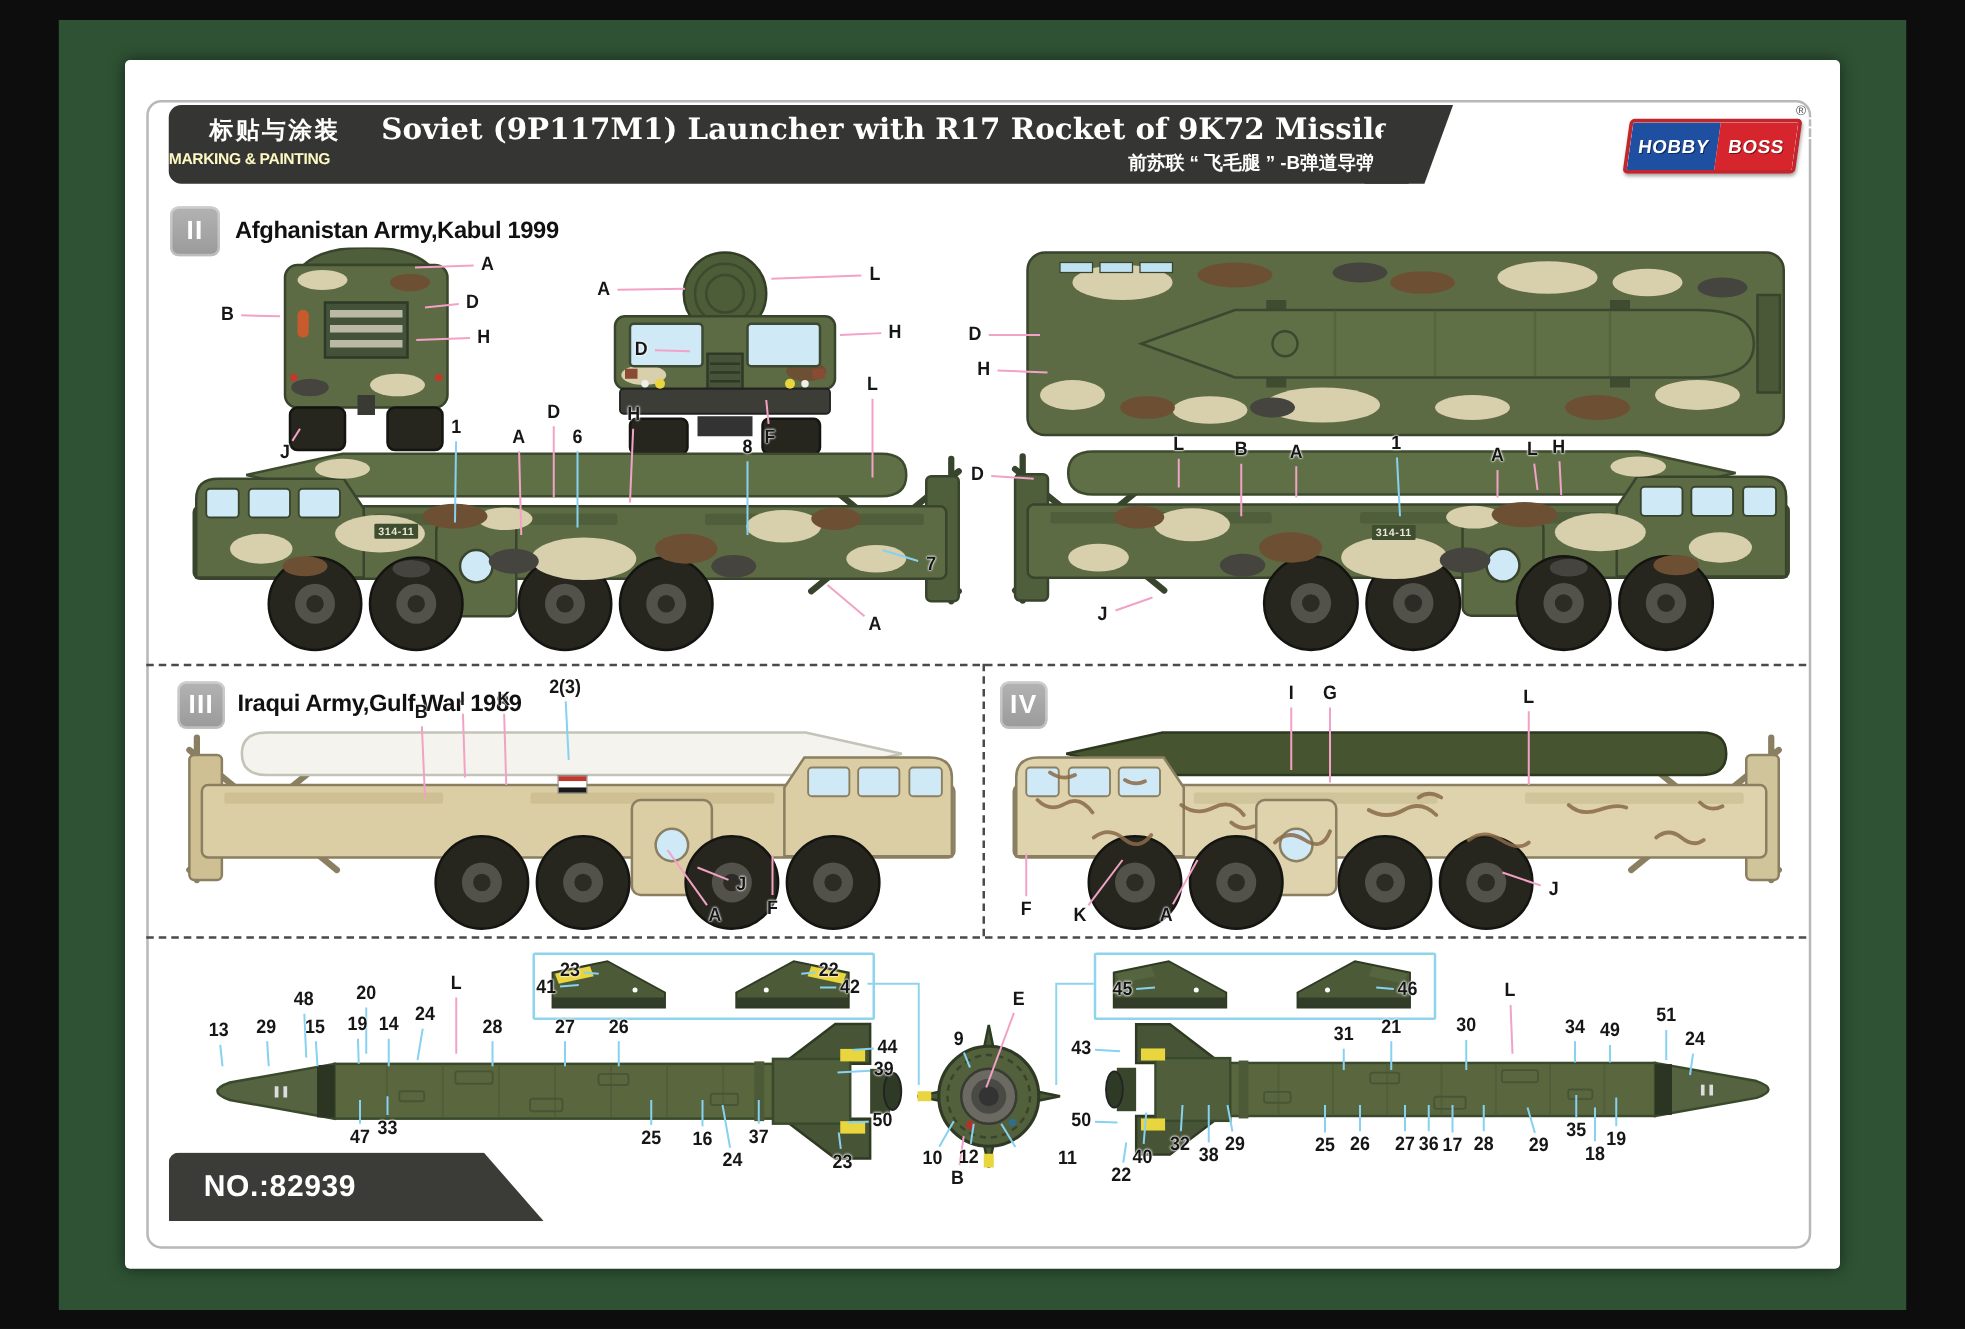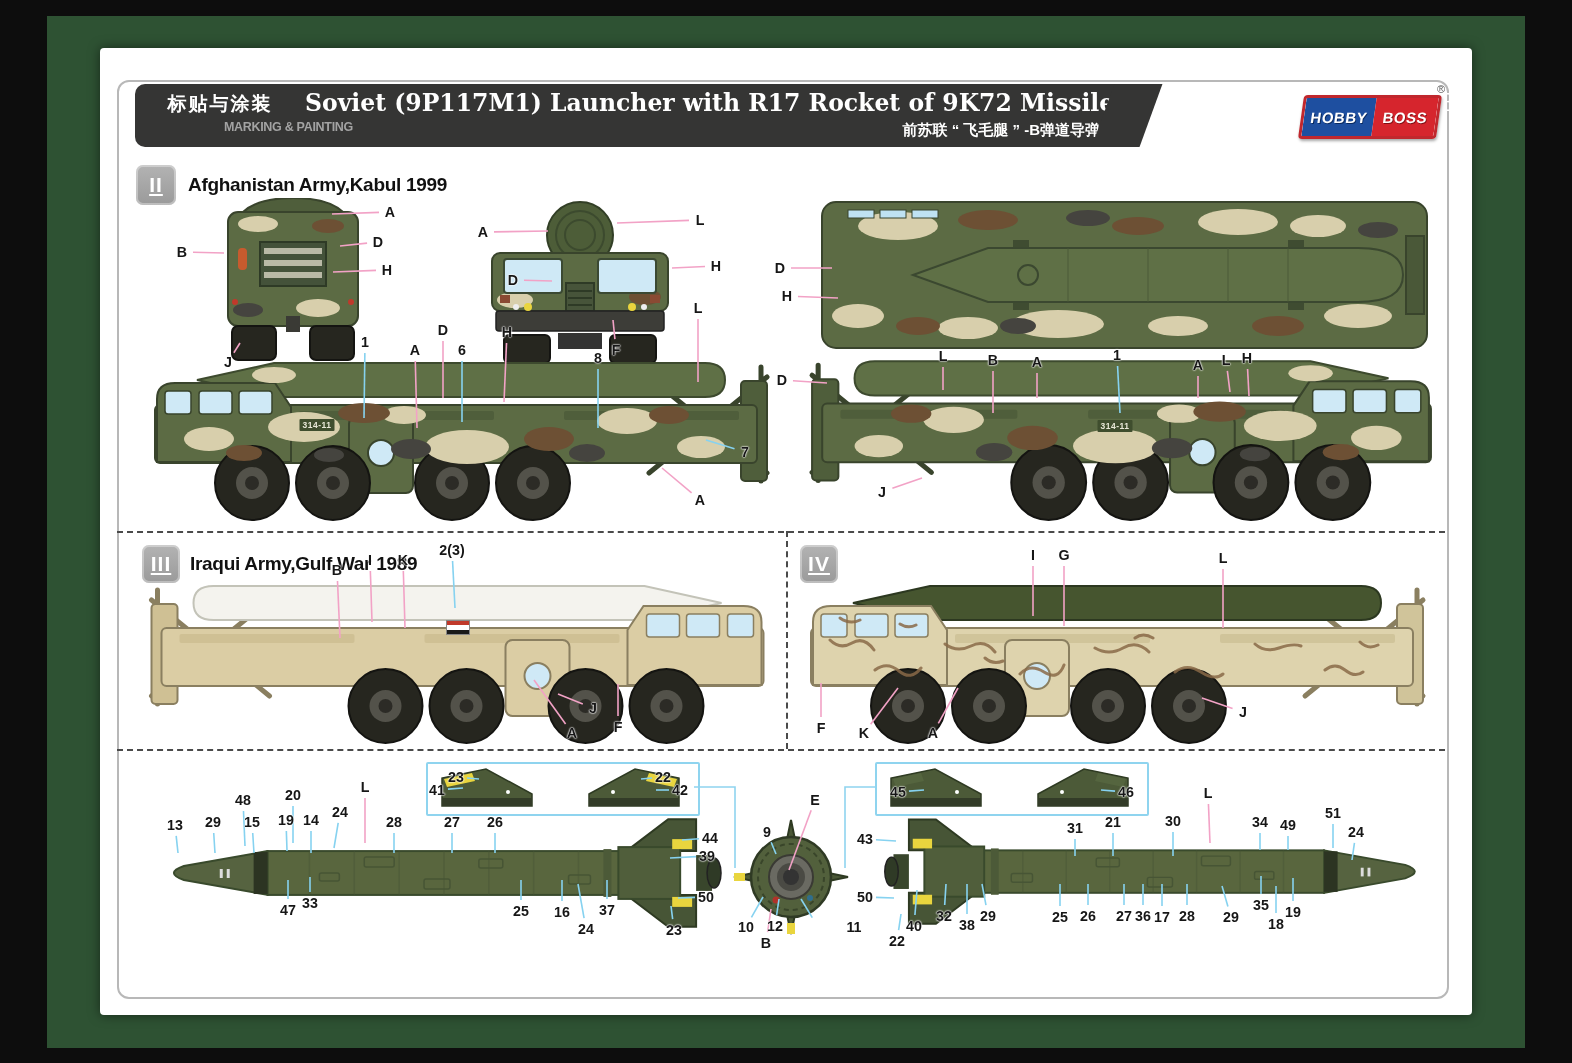--- a/index.html
+++ b/index.html
@@ -7,41 +7,41 @@
           font-family:"Liberation Sans",sans-serif;}
   .frame{position:absolute;left:47px;top:16px;width:1478px;height:1032px;background:#2e5233;}
   .page{position:absolute;left:100px;top:48px;width:1372px;height:967px;background:#ffffff;border-radius:4px;
         box-shadow:0 0 12px rgba(0,0,0,.5);}
   .content-border{position:absolute;left:117px;top:80px;width:1328px;height:915px;border:2px solid #b8b8b8;border-radius:12px;}
 
   
   .band{position:absolute;left:135px;top:84px;width:992px;height:63px;background:#353534;border-radius:10px 0 0 10px;}
   .band::after{content:"";position:absolute;right:-24px;top:0;width:48px;height:63px;background:#353534;transform:skewX(-20deg);}
   .cat-cn{position:absolute;left:10px;top:7px;width:150px;text-align:center;color:#fff;font-size:19px;font-weight:700;letter-spacing:2px;}
-  .cat-en{position:absolute;left:0px;top:36px;width:170px;text-align:right;color:#a3a3a3;font-size:12.5px;font-weight:700;letter-spacing:-0.3px;padding-left:48px;}
+  .cat-en{position:absolute;left:0px;top:36px;width:170px;text-align:left;color:#fef9c3;font-size:12.5px;font-weight:700;letter-spacing:-0.3px;}
   .band-title{position:absolute;left:170px;top:5px;width:825px;text-align:center;color:#fff;font-size:23.5px;font-weight:700;
               font-family:"DejaVu Serif",serif;white-space:nowrap;}
   .band-sub-ja{position:absolute;left:283px;top:37px;width:380px;text-align:center;color:#fff;font-size:15px;font-weight:700;
                font-family:"DejaVu Serif",serif;white-space:nowrap;}
   .band-sub-cn{position:absolute;left:645px;top:37px;width:320px;text-align:right;color:#fff;font-size:15px;font-weight:700;white-space:nowrap;}
 
   
   .logo{position:absolute;left:1295px;top:87px;width:150px;height:54px;}
   .logo-plate{position:absolute;left:6px;top:8px;width:132px;height:38px;transform:skewX(-8deg);
               border:3px solid #c0272d;border-radius:4px;overflow:hidden;display:flex;box-shadow:1px 2px 3px rgba(0,0,0,.35);}
   .logo-l{flex:0 0 53%;background:#1e4fa0;color:#fff;font-weight:800;font-size:15px;display:flex;align-items:center;justify-content:center;
           text-shadow:1px 1px 0 #0a2a60;letter-spacing:.5px;}
   .logo-r{flex:1;background:#d6252d;color:#fff;font-weight:800;font-size:15px;display:flex;align-items:center;justify-content:center;
           text-shadow:1px 1px 0 #7c0e13;letter-spacing:.5px;}
   .logo-reg{position:absolute;right:0px;top:-4px;font-size:11px;color:#555;}
 
   
   .badge{position:absolute;background:linear-gradient(#b3b3b3,#9a9a9a);border-radius:7px;color:#fff;display:flex;
          align-items:center;justify-content:center;font-weight:800;font-size:21px;letter-spacing:1px;
-         box-shadow:inset 0 0 0 2px rgba(255,255,255,.35);text-decoration:underline;}
+         box-shadow:inset 0 0 0 2px rgba(255,255,255,.35);}
   .sec-title{position:absolute;font-weight:800;font-size:19px;color:#111;letter-spacing:-0.3px;white-space:nowrap;}
 
   
   .dash-h{position:absolute;border-top:2px dashed #4a4a4a;height:0;}
   .dash-v{position:absolute;border-left:2px dashed #4a4a4a;width:0;}
 
   
   .art{position:absolute;z-index:2;}
   .inset-box{position:absolute;border:2px solid #8fd4ef;border-radius:2px;z-index:2;background:#fff;}
 
@@ -538,13 +538,16 @@
       <span class="callout" style="left: 1075px; top: 828px;">31</span>
       <span class="callout" style="left: 1113px; top: 822px;">21</span>
       <span class="callout" style="left: 1173px; top: 821px;">30</span>
       <span class="callout" style="left: 1208px; top: 793px;">L</span>
       <span class="callout" style="left: 1260px; top: 822px;">34</span>
       <span class="callout" style="left: 1288px; top: 825px;">49</span>
       <span class="callout" style="left: 1333px; top: 813px;">51</span>
       <span class="callout" style="left: 1356px; top: 832px;">24</span>
     </div>
 
+  <div class="foot-tab">
+    <span>NO.:82939</span>
+  </div>
 </div>
 
 </body></html>

